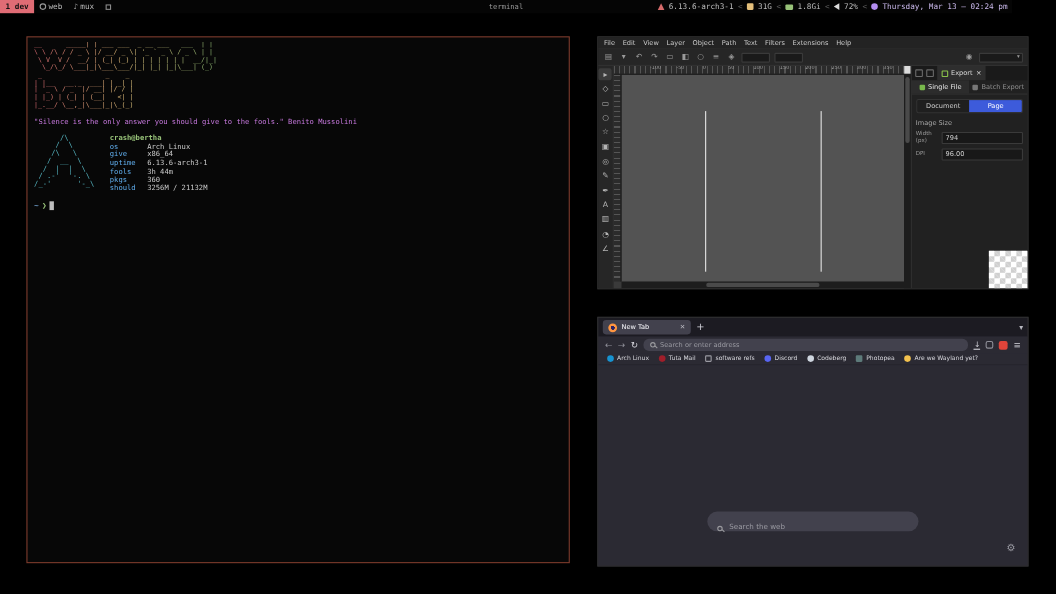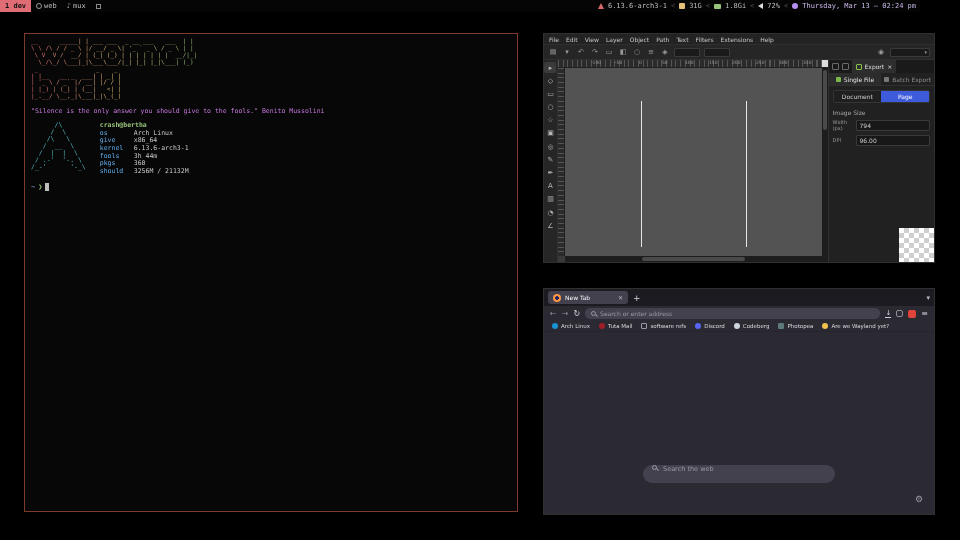--- a/index.html
+++ b/index.html
@@ -134,21 +134,21 @@
   .ext-ic { width:7px; height:7px; border:1px solid #8f8f98; border-radius:2px; }
   .ublock-ic { width:8px; height:8px; background:#e0443a; border-radius:2px; }
   #ff-bookmarks { height:11px; display:flex; align-items:center; gap:9px; padding:0 8px;
                   background:#2b2a33; border-bottom:1px solid #26252d; font-size:5.5px; color:#d8d8de; }
   .bm { display:flex; align-items:center; gap:3px; }
   .bmi { width:6px; height:6px; border-radius:1px; flex:none; }
   .bmi.round { border-radius:50%; }
   .bmi.folder { background:transparent; border:1px solid #9a9aa2; }
   #ff-content { flex:1; position:relative; background:#2b2a33; }
   #ff-search { position:absolute; left:50%; transform:translateX(-50%); top:133px; width:192px; height:18px;
-               background:#42414d; border-radius:9px; display:flex; align-items:flex-start; gap:6px; padding:0 9px; }
+               background:#42414d; border-radius:9px; display:flex; align-items:flex-end; gap:6px; padding:0 9px; }
   #ff-search .ph { color:#9a9aa2; font-size:6.5px; }
   #ff-gear { position:absolute; right:11px; bottom:10px; color:#9a9aa2; font-size:9px; }
 </style>
 </head>
 <body>
 
 <div id="screen">
 
   <header id="topbar" class="abs">
     <div class="tags">
@@ -160,20 +160,21 @@
         <span>web</span>
       </div>
       <div class="tag">
         <span class="note">♪</span>
         <span>mux</span>
       </div>
       <div class="tag">
         <span class="sq"></span>
       </div>
     </div>
+    <div id="bar-title">terminal</div>
     <div id="status">
       <span class="si i-arch"></span>
       <span>6.13.6-arch3-1</span>
       <span class="sep">&lt;</span>
       <span class="si i-disk"></span>
       <span>31G</span>
       <span class="sep">&lt;</span>
       <span class="si i-mem"></span>
       <span>1.8Gi</span>
       <span class="sep">&lt;</span>
@@ -208,21 +209,21 @@
         <div id="fetch-user">crash@bertha</div>
         <div class="frow">
           <span class="flabel">os</span>
           <span class="fval">Arch Linux</span>
         </div>
         <div class="frow">
           <span class="flabel">give</span>
           <span class="fval">x86_64</span>
         </div>
         <div class="frow">
-          <span class="flabel">kernel</span>
+          <span class="flabel">uptime</span>
           <span class="fval">6.13.6-arch3-1</span>
         </div>
         <div class="frow">
           <span class="flabel">fools</span>
           <span class="fval">3h 44m</span>
         </div>
         <div class="frow">
           <span class="flabel">pkgs</span>
           <span class="fval">360</span>
         </div>

